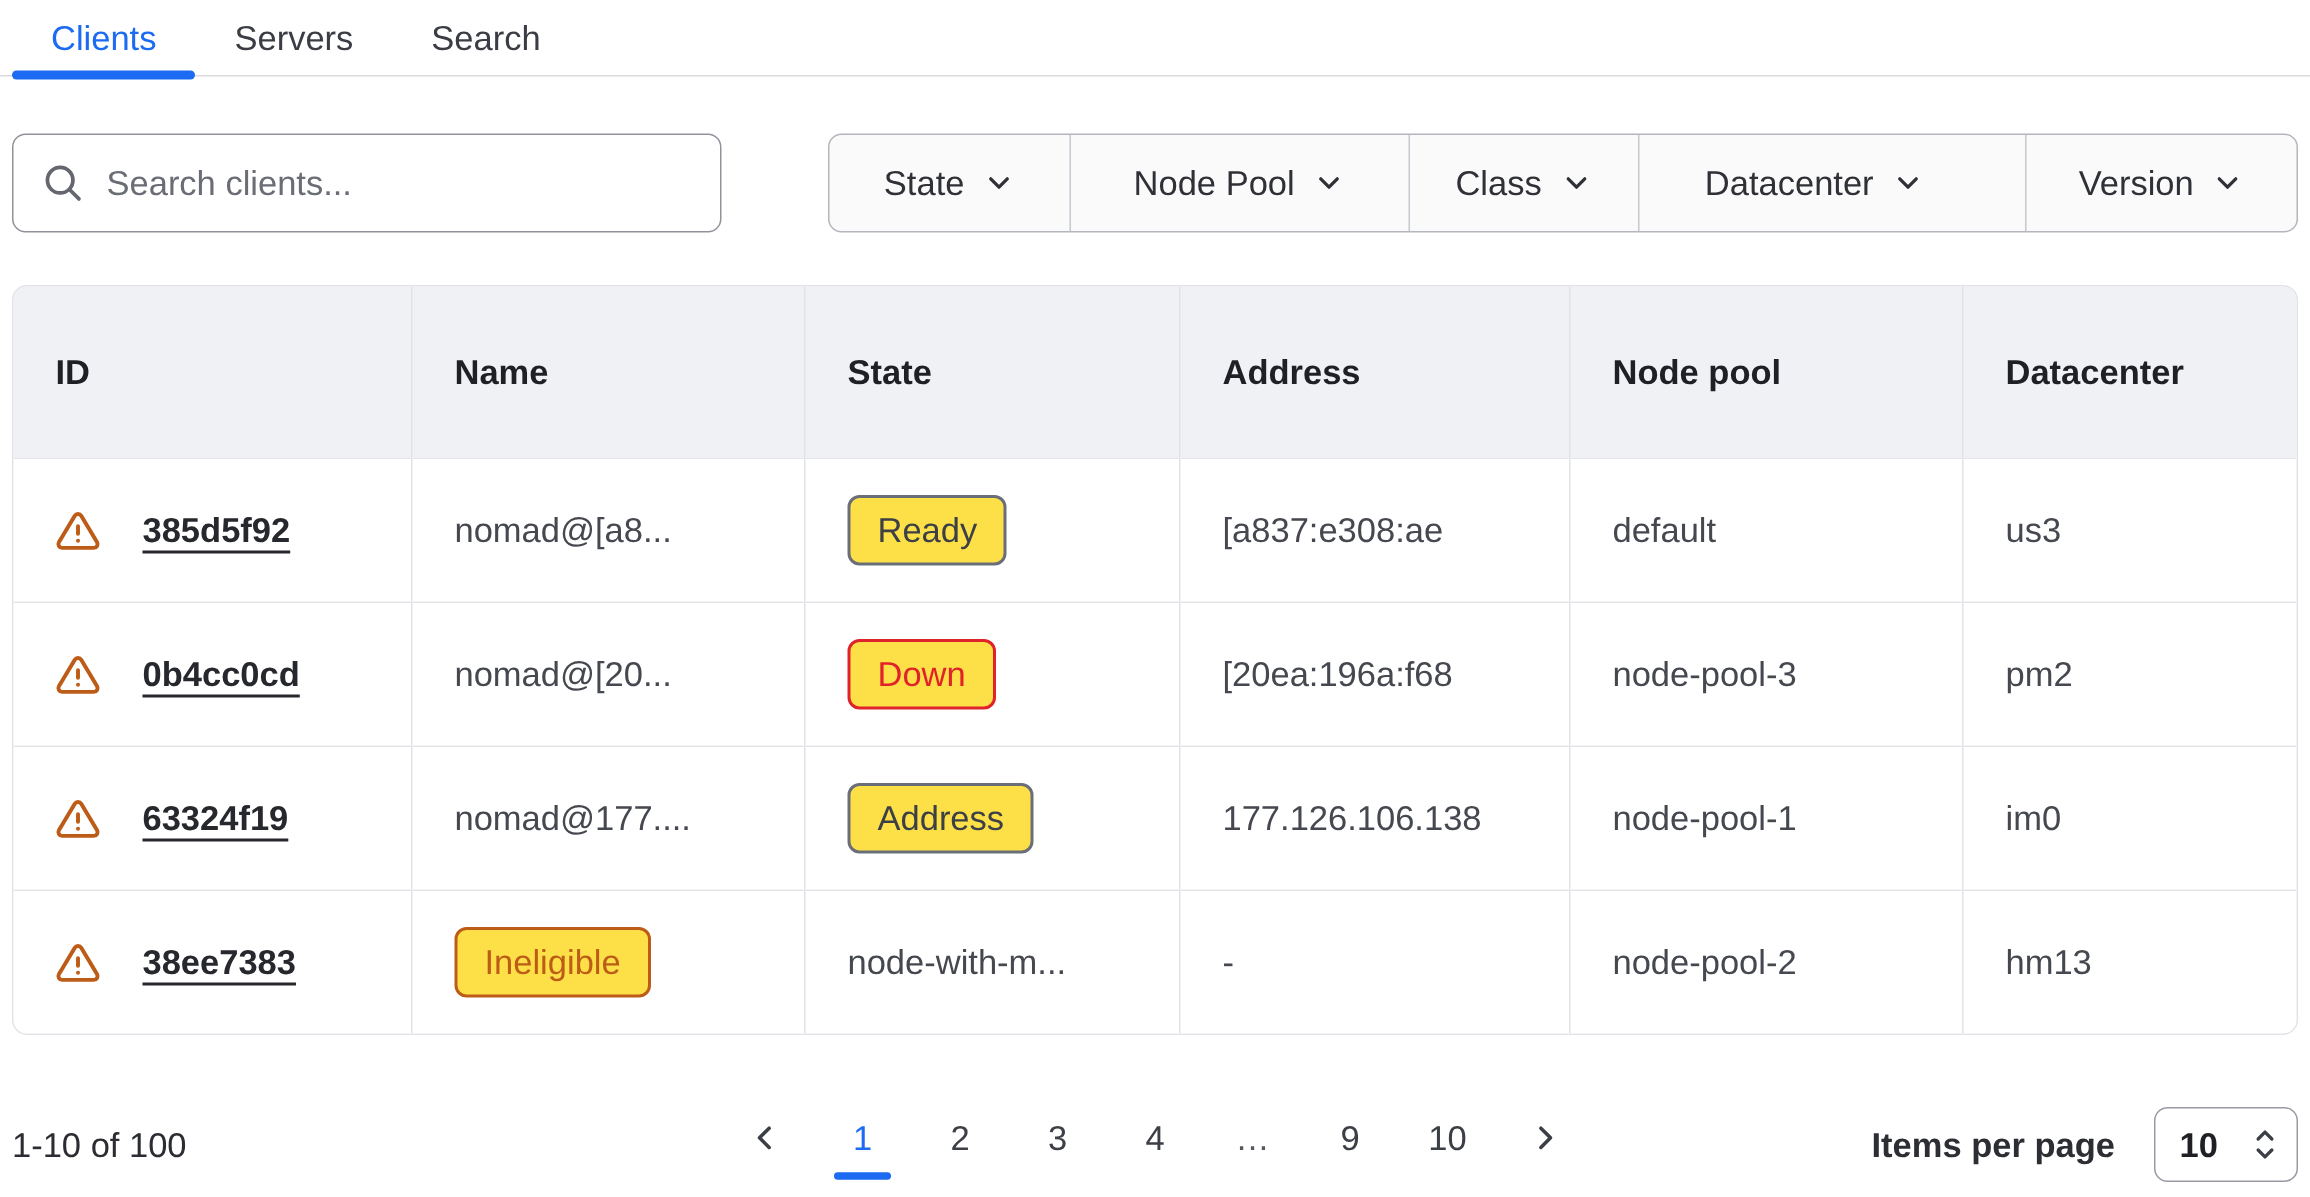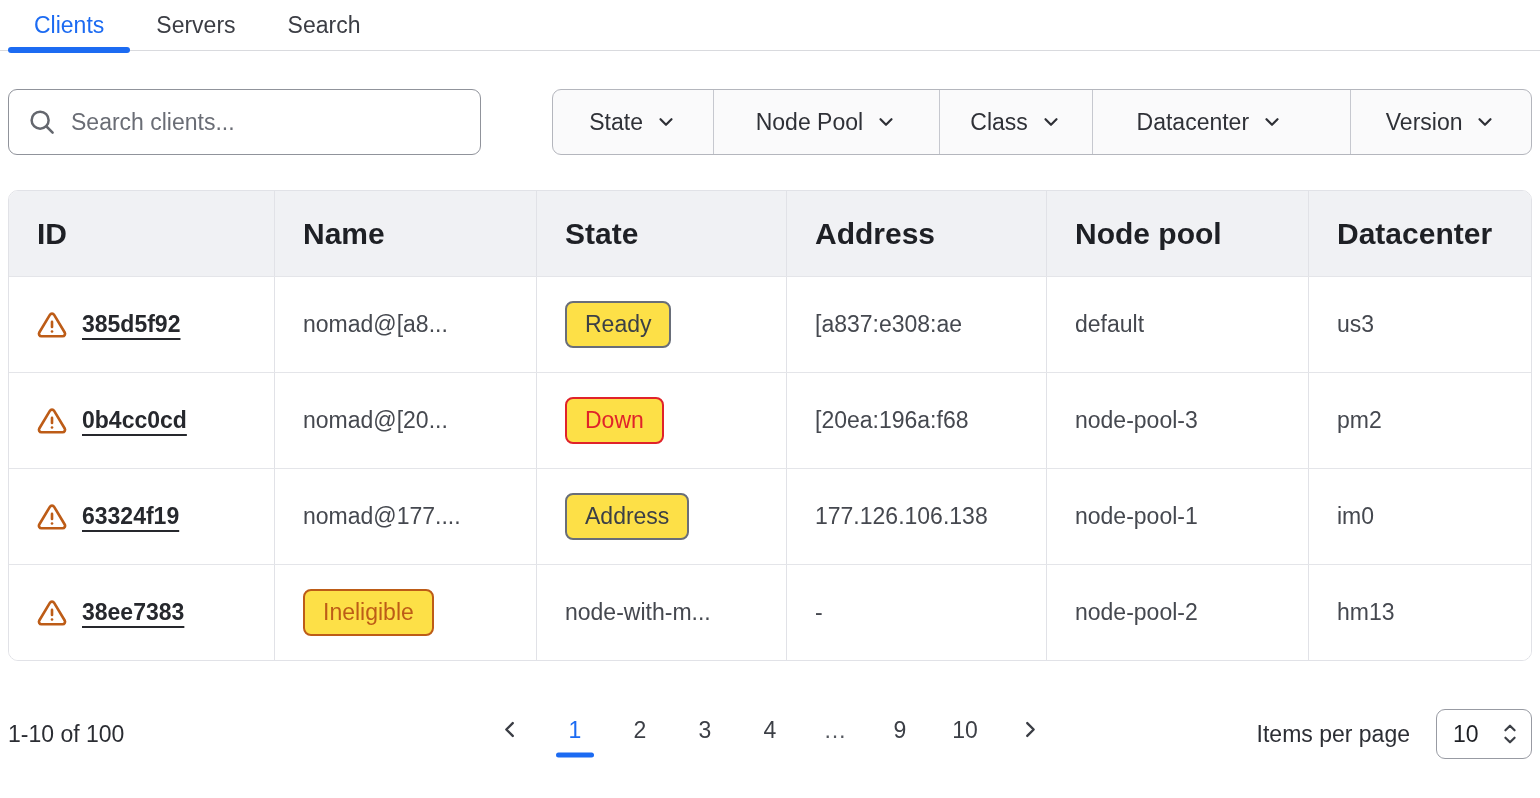--- a/index.html
+++ b/index.html
@@ -28,27 +28,27 @@
     border:1px solid #b4b6bd; border-radius:9px; background:#fafafb; overflow:hidden; }
   .filter-btn { display:flex; align-items:center; justify-content:center; gap:12px;
     font-size:23px; color:#2f3137; background:transparent; border:none; cursor:pointer;
     font-family:inherit; }
   .filter-btn + .filter-btn { border-left:1px solid #c6c8cf; }
 
   
   .table { margin:35px 8px 0; border:1px solid #e1e2e7; border-radius:10px; overflow:hidden; }
   .tr { display:grid; grid-template-columns:265px 262px 250px 260px 262px 1fr; }
   .thead { background:#f0f1f4; }
-  .th { height:85px; display:flex; align-items:center; padding:0 10px 0 28px;
-    font-size:30px; font-weight:700; color:#1e2025; }
+  .th { height:114px; display:flex; align-items:center; padding:0 10px 0 28px;
+    font-size:23px; font-weight:700; color:#1e2025; }
   .th + .th, .td + .td { border-left:1px solid #e1e2e7; }
   .tbody .tr { border-top:1px solid #e4e5e9; background:#fff; }
   .td { height:95px; display:flex; align-items:center; padding:0 10px 0 28px;
     font-size:23px; color:#45484f; white-space:nowrap; overflow:hidden; }
-  .td-id { gap:15px; }
+  .td-id { gap:28px; }
   .id-link { font-weight:600; color:#26282d; text-decoration:underline;
     text-underline-offset:6px; text-decoration-thickness:2px; cursor:pointer; }
   .warn-icon { flex:none; display:flex; color:var(--warning); }
 
   .badge { display:inline-block; padding:8px 18px; border-radius:8px;
     border:2px solid #696e79; color:#3c4046; font-size:23px; background:#fde047; }
   .badge.critical { border-color:var(--critical); color:var(--critical); }
   .badge.warning  { border-color:var(--warning);  color:var(--warning); }
 
   
@@ -58,21 +58,21 @@
   .pagination { position:absolute; left:50%; top:50%; transform:translate(-50%,-58%);
     display:flex; align-items:center; gap:25px; }
   .page-btn, .nav-btn { min-width:40px; height:56px; display:flex; align-items:center;
     justify-content:center; font-size:23px; color:#3c3f46; cursor:pointer;
     background:none; border:none; font-family:inherit; position:relative; }
   .page-btn.active { color:var(--accent); }
   .page-btn.active::after { content:""; position:absolute; left:50%; bottom:0;
     transform:translateX(-50%); width:38px; height:5px; border-radius:3px;
     background:var(--accent); }
   .page-btn.ellipsis { cursor:default; color:#55585f; }
-  .per-page { display:flex; align-items:center; gap:26px; }
+  .per-page { display:flex; align-items:center; gap:26px;font-weight:bold; }
   .per-page-label { font-size:23px; color:#2c2e34; }
   .per-page-select { display:flex; align-items:center; justify-content:space-between;
     width:96px; height:50px; border:1px solid #989ba3; border-radius:9px;
     padding:0 10px 0 16px; font-size:23px; color:#1e2025; background:#fff; cursor:pointer; }
   .chev { color:#3c3f46; display:flex; }
 </style>
 </head>
 <body>
 
 <nav class="tabs-bar">

